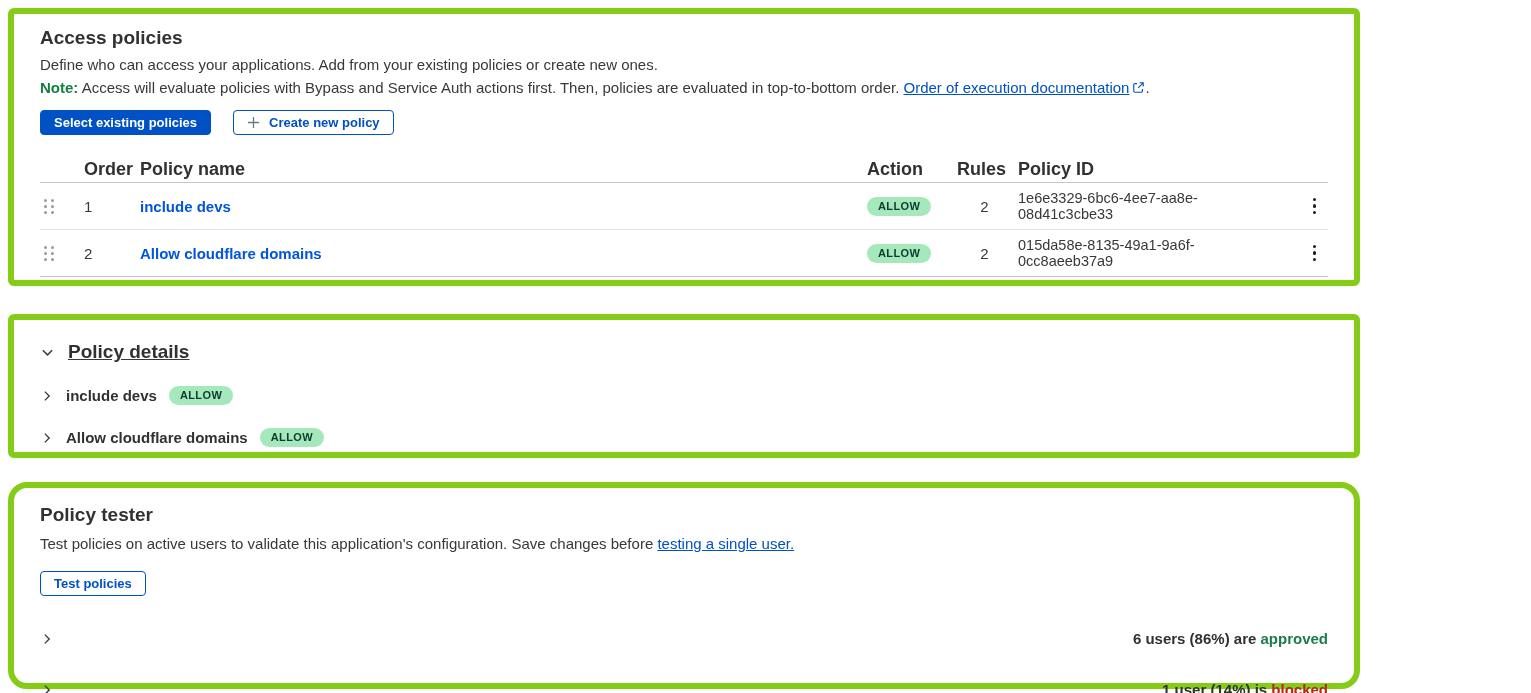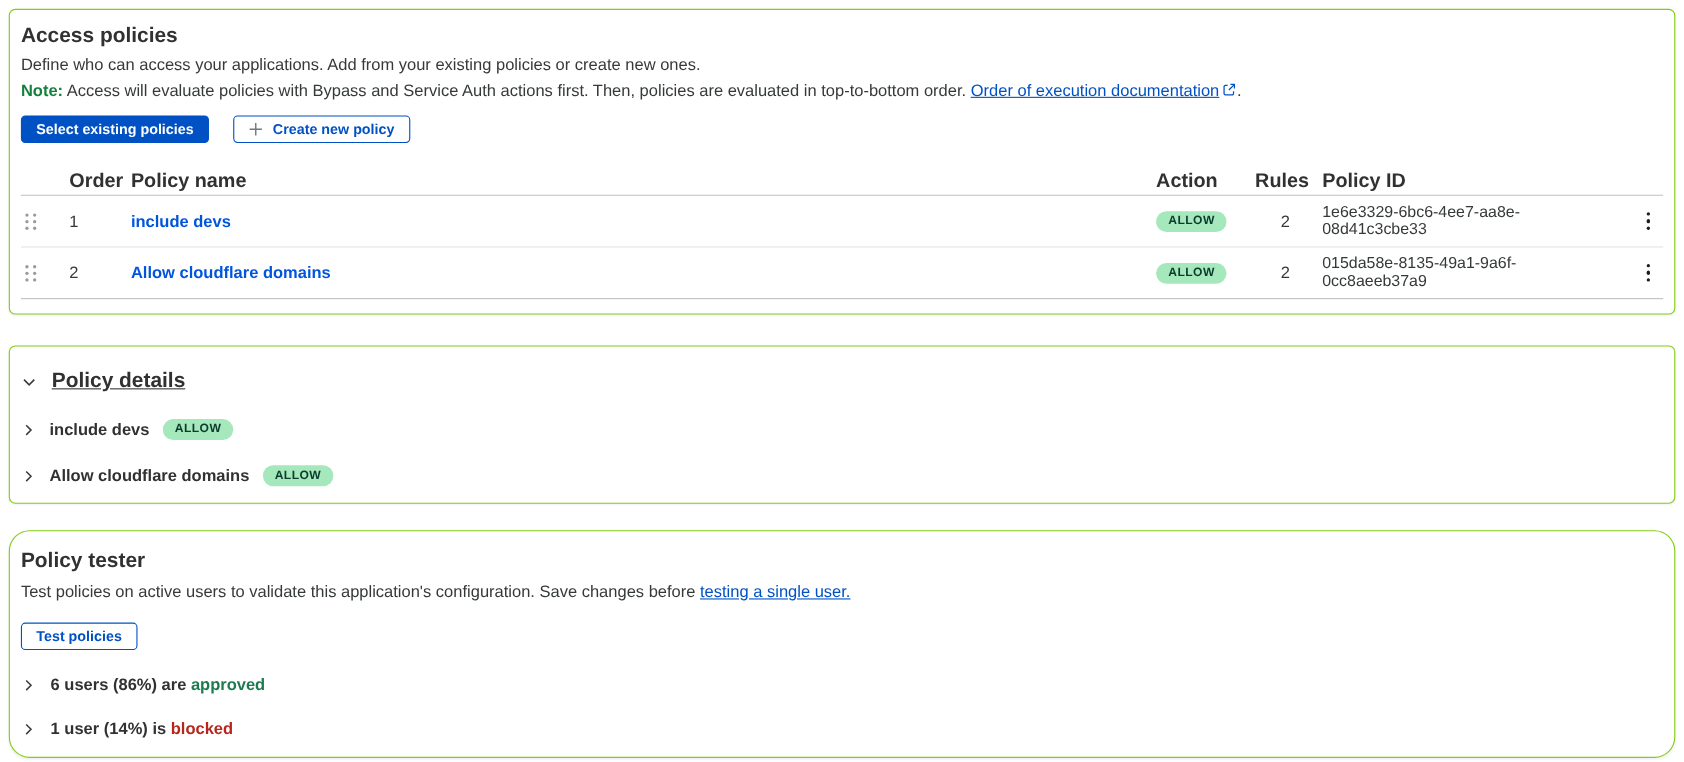--- a/index.html
+++ b/index.html
@@ -4,24 +4,24 @@
 <style>
   * { box-sizing: border-box; }
   html,body { margin:0; padding:0; }
   body {
     width:1531px; height:693px; position:relative;
     background:#ffffff; color:#36393a;
     font-family:"Liberation Sans", sans-serif; font-size:15px;
     overflow:hidden;
   }
   .panel {
-    position:absolute; left:8px; width:1515px;
-    background:#fff; border:1px solid #84cc16; border-radius:6px;
+    position:absolute; left:8px; width:1352px;
+    background:#fff; border:6px solid #84cc16; border-radius:6px;
     box-shadow:0 1px 2px rgba(0,0,0,.05);
-    padding:0 10px;
+    padding:0 26px;
   }
   #panel-access  { top:8px;   height:278px; }
   #panel-details { top:314px; height:144px; }
   #panel-tester  { top:482px; height:207px;border-radius:19px; }
 
   .section-title { font-size:19px; font-weight:700; color:#313131; margin:0; }
   .desc { margin:7px 0 0 0; color:#36393a; }
   .note { margin:6px 0 0 0; color:#36393a; }
   .note b { color:#15803d; }
   a.textlink { color:#0051c3; text-decoration:underline; cursor:pointer; }
@@ -74,22 +74,22 @@
   
   .pd-header { display:flex; align-items:center; gap:13px; margin-top:21px; cursor:pointer;text-decoration:underline; }
   .pd-item { display:flex; align-items:center; gap:12px; margin-top:23px; }
   .pd-item .pname { font-weight:700; color:#313131; cursor:pointer; }
   .chev { flex:0 0 auto; display:inline-flex; cursor:pointer; }
 
   
   .pt-title { margin-top:16px; }
   .pt-desc { margin-top:9px; }
   .pt-btn { margin-top:19px; }
-  .pt-result { display:flex; align-items:center; gap:13px; margin-top:23px;
-               font-weight:700; color:#313131; }
+  .pt-result { display:flex; align-items:center; gap:13px; margin-top:34px;
+               font-weight:700; color:#313131;justify-content:space-between; }
   .pt-result .status { font-weight:700; }
 </style>
 </head>
 <body>
 
 <section class="panel" id="panel-access">
   <h2 class="section-title" style="margin-top:13px">Access policies</h2>
 
   <p class="desc">Define who can access your applications. Add from your existing policies or create new ones.</p>
 

